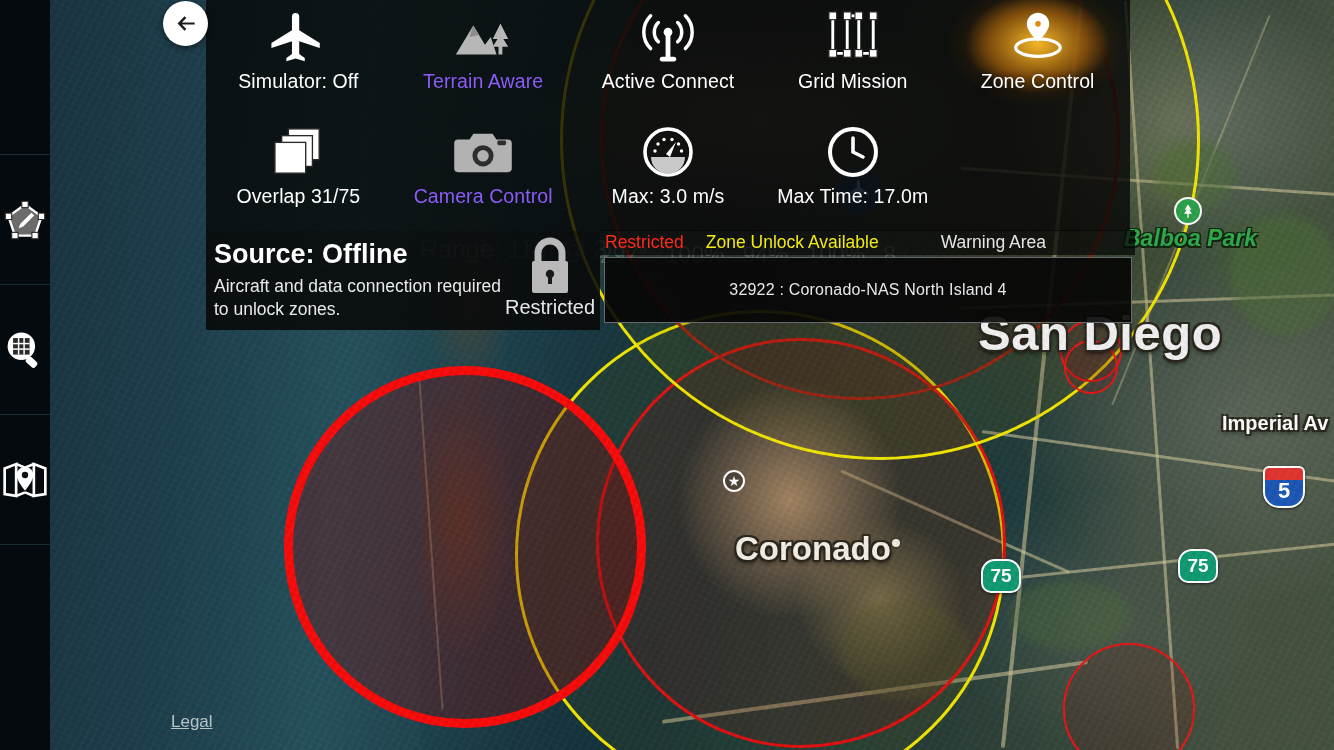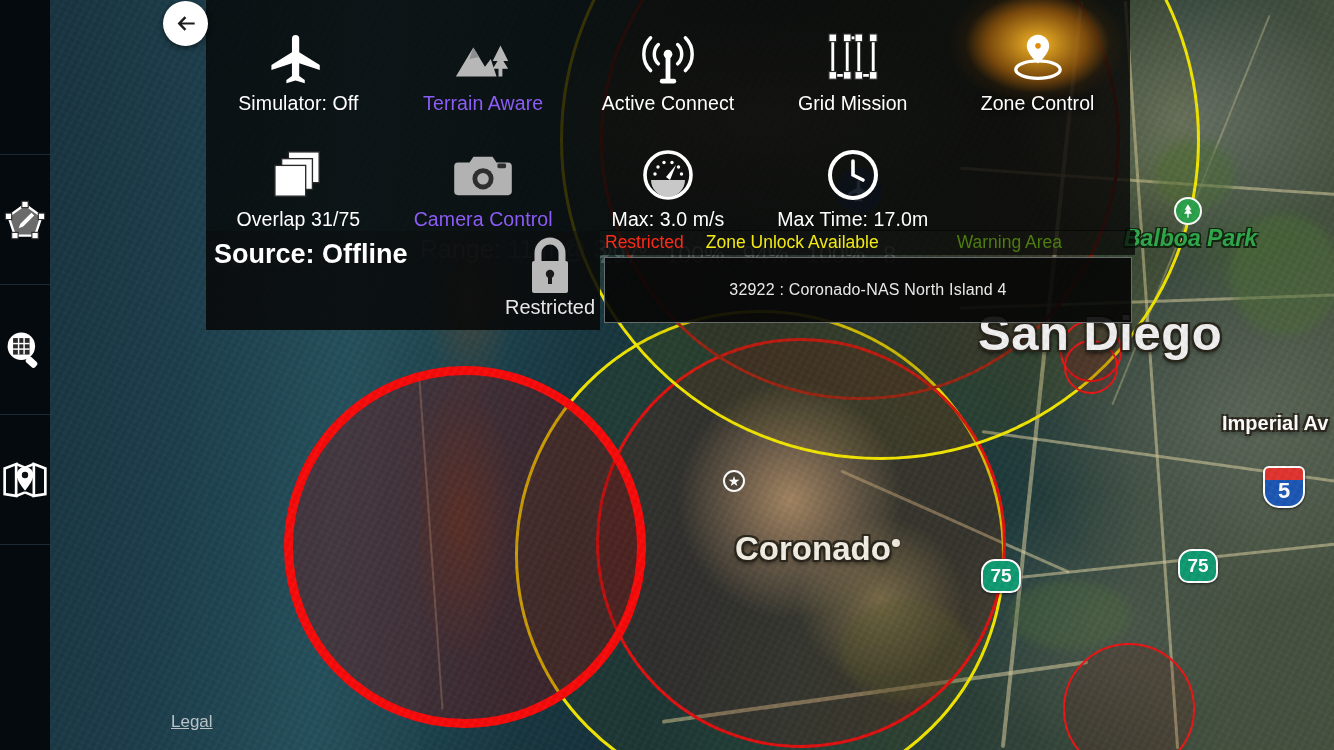--- a/index.html
+++ b/index.html
@@ -119,38 +119,38 @@
   #back-button{ position:absolute; left:163px; top:1px; width:45px; height:45px; border-radius:50%;
     background:#fff; display:flex; align-items:center; justify-content:center; z-index:40;
     box-shadow:0 2px 6px rgba(0,0,0,.55); cursor:pointer; }
 
   
   #toolbar{
     position:absolute; left:206px; top:0; width:924px; height:231px; z-index:25;
     background:rgba(6,6,6,.80);
     display:grid; grid-template-columns:repeat(5,1fr); grid-template-rows:115px 116px;
   }
-  .tb-cell{ position:relative; display:flex; flex-direction:column; align-items:center; justify-content:flex-end;
+  .tb-cell{ position:relative; display:flex; flex-direction:column; align-items:center; justify-content:flex-start;
     padding-top:8px; cursor:pointer; }
   .tb-icon{ height:58px; display:flex; align-items:center; justify-content:center; }
   .tb-label{ font-size:19.5px; color:#fff; margin-top:4px; white-space:nowrap; letter-spacing:.1px; }
   .tb-label.dim{ color:#8b5cf6; }
   .tb-cell.active{
     background:
       radial-gradient(ellipse 90px 62px at 50% 38%, rgba(255,190,40,.95), rgba(210,120,10,.55) 55%, rgba(90,50,5,.18) 80%, transparent 100%);
   }
   .tb-cell.active .tb-label{ color:#fff; text-shadow:0 0 6px rgba(0,0,0,.8); }
 
   
   #legend{ position:absolute; left:600px; top:230px; width:535px; height:25px; z-index:26;
     background:rgba(6,6,6,.72); display:flex; align-items:center; }
   .legend-item{ font-size:17.5px; font-weight:normal; white-space:nowrap; }
   #legend-restricted{ margin-left:5px; color:#ff2a18; }
   #legend-unlock{ margin-left:22px; color:#f2ea12; }
-  #legend-warning{ margin-left:78px; color:#4d7c0f; }
+  #legend-warning{ margin-left:62px; color:#e5e5e5; }
 
   
   #ghost-telemetry{ position:absolute; left:600px; top:240px; width:540px; height:30px; z-index:24;
     color:rgba(190,190,190,.30); font-size:23px; display:flex; align-items:center; white-space:nowrap; }
   #ghost-telemetry span{ margin-right:18px; }
   #ghost-connected{ position:absolute; left:212px; top:243px; z-index:24; font-size:25px;
     color:rgba(170,175,180,.22); }
   #ghost-range{ position:absolute; left:420px; top:235px; z-index:24; font-size:25px;
     color:rgba(175,180,185,.30); white-space:nowrap; }
 
@@ -416,20 +416,21 @@
   </div>
 
   <div id="legend">
     <span class="legend-item" id="legend-restricted">Restricted</span>
     <span class="legend-item" id="legend-unlock">Zone Unlock Available</span>
     <span class="legend-item" id="legend-warning">Warning Area</span>
   </div>
 
   <div id="source-panel">
     <div id="source-title">Source: Offline</div>
+    <div id="source-desc">Aircraft and data connection required to unlock zones.</div>
   </div>
 
   <div id="restricted-cluster">
     <svg width="52" height="58" viewBox="0 0 52 58">
       <path d="M14 26 V17a12 12 0 0 1 24 0v9" fill="none" stroke="#b9b9b9" stroke-width="7"></path>
       <rect x="8" y="25" width="36" height="32" rx="2" fill="#b9b9b9"></rect>
       <circle cx="26" cy="38" r="4.2" fill="#1a1a1a"></circle>
       <rect x="24" y="39" width="4" height="9" fill="#1a1a1a"></rect>
     </svg>
     <div id="restricted-label">Restricted</div>

